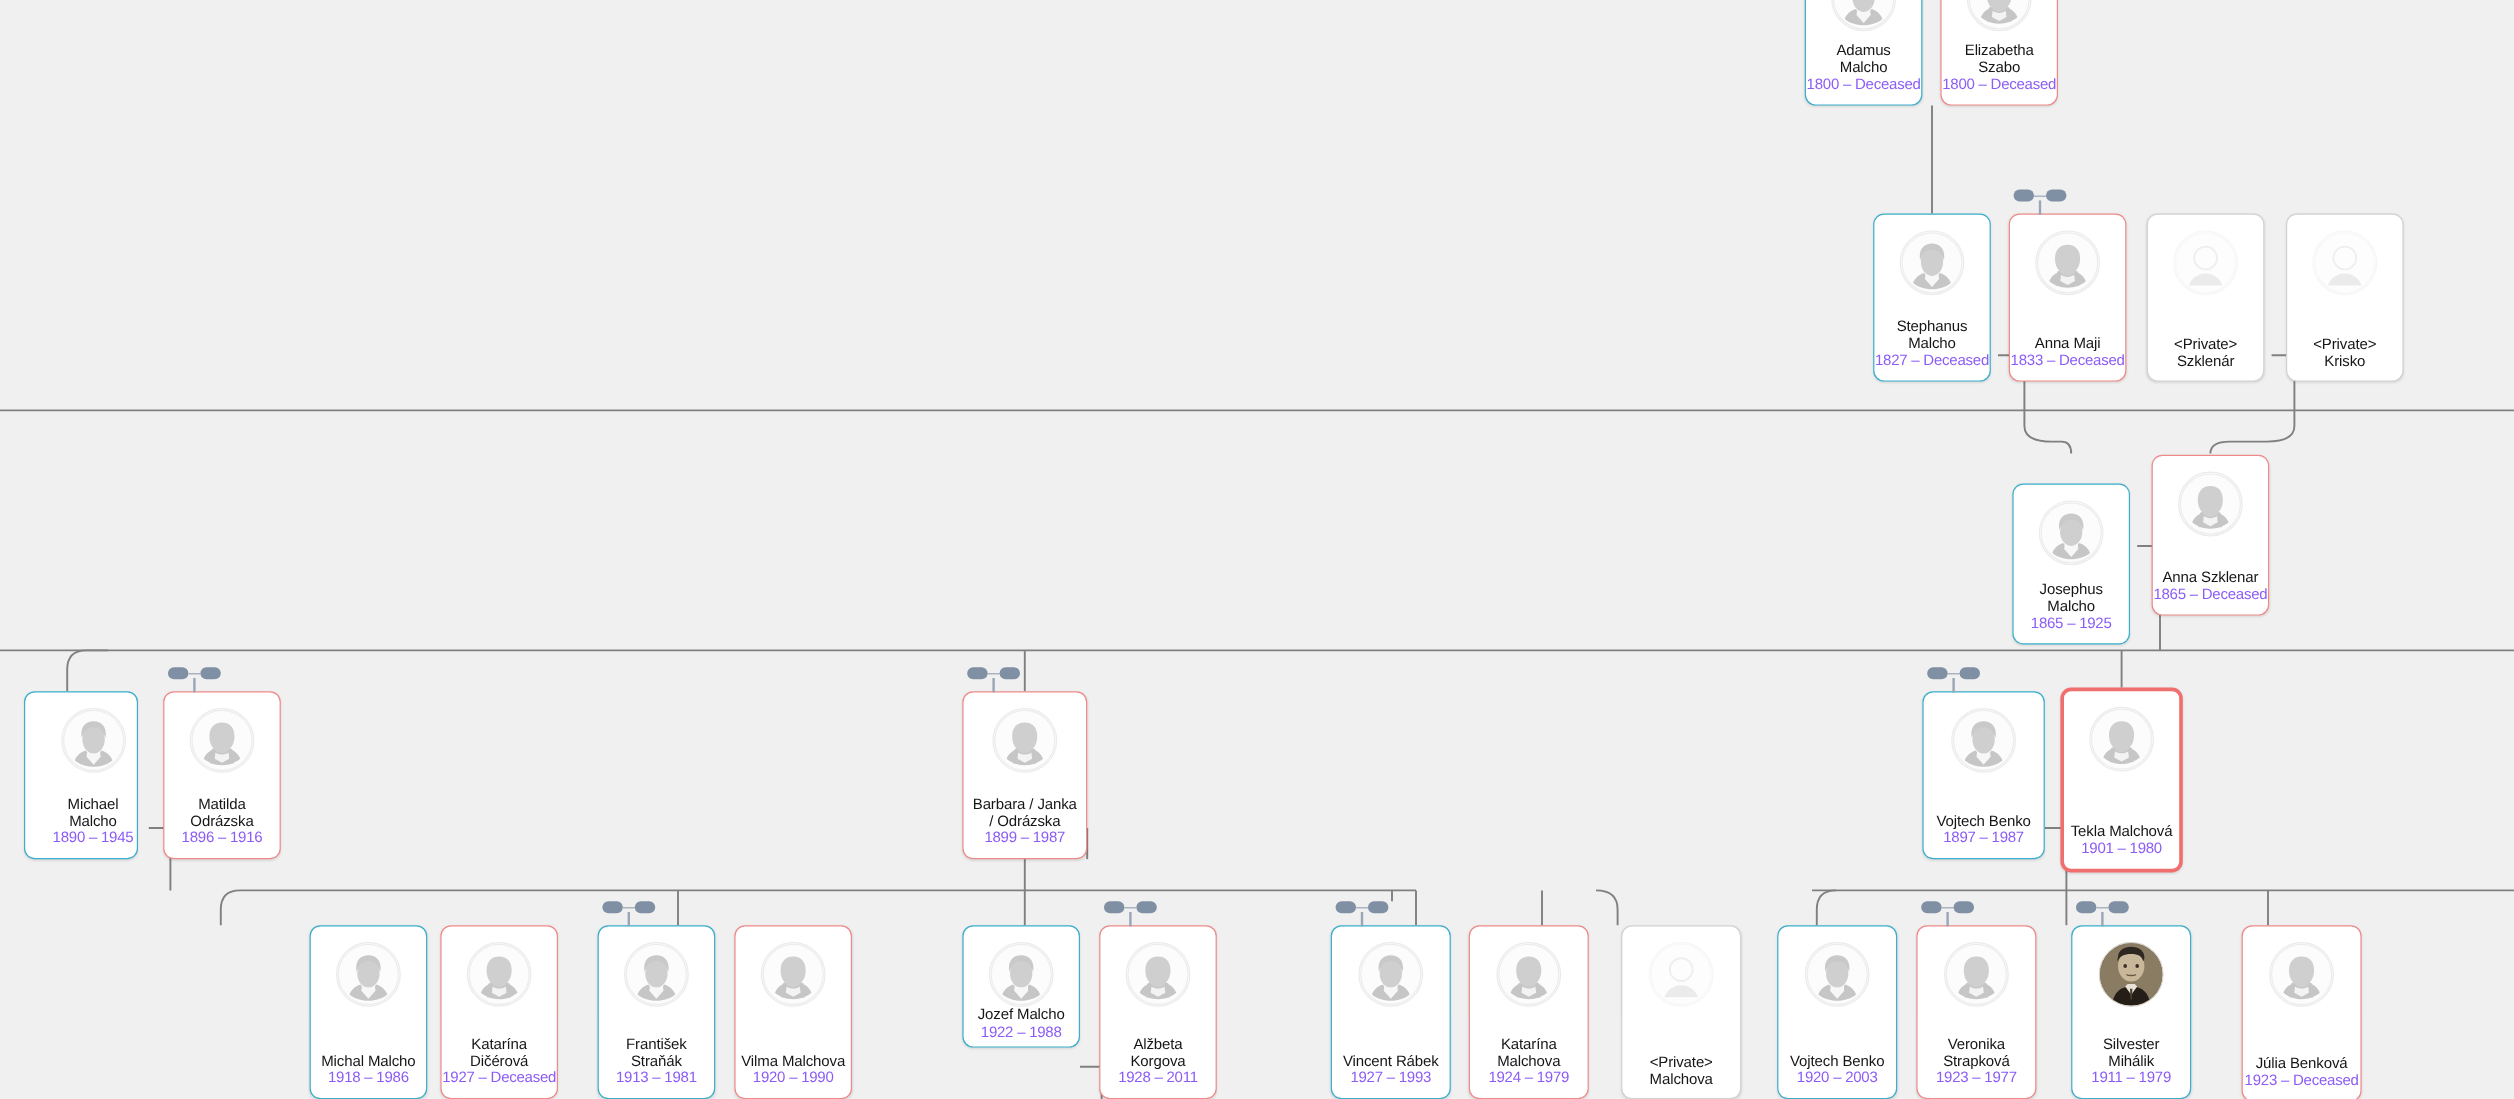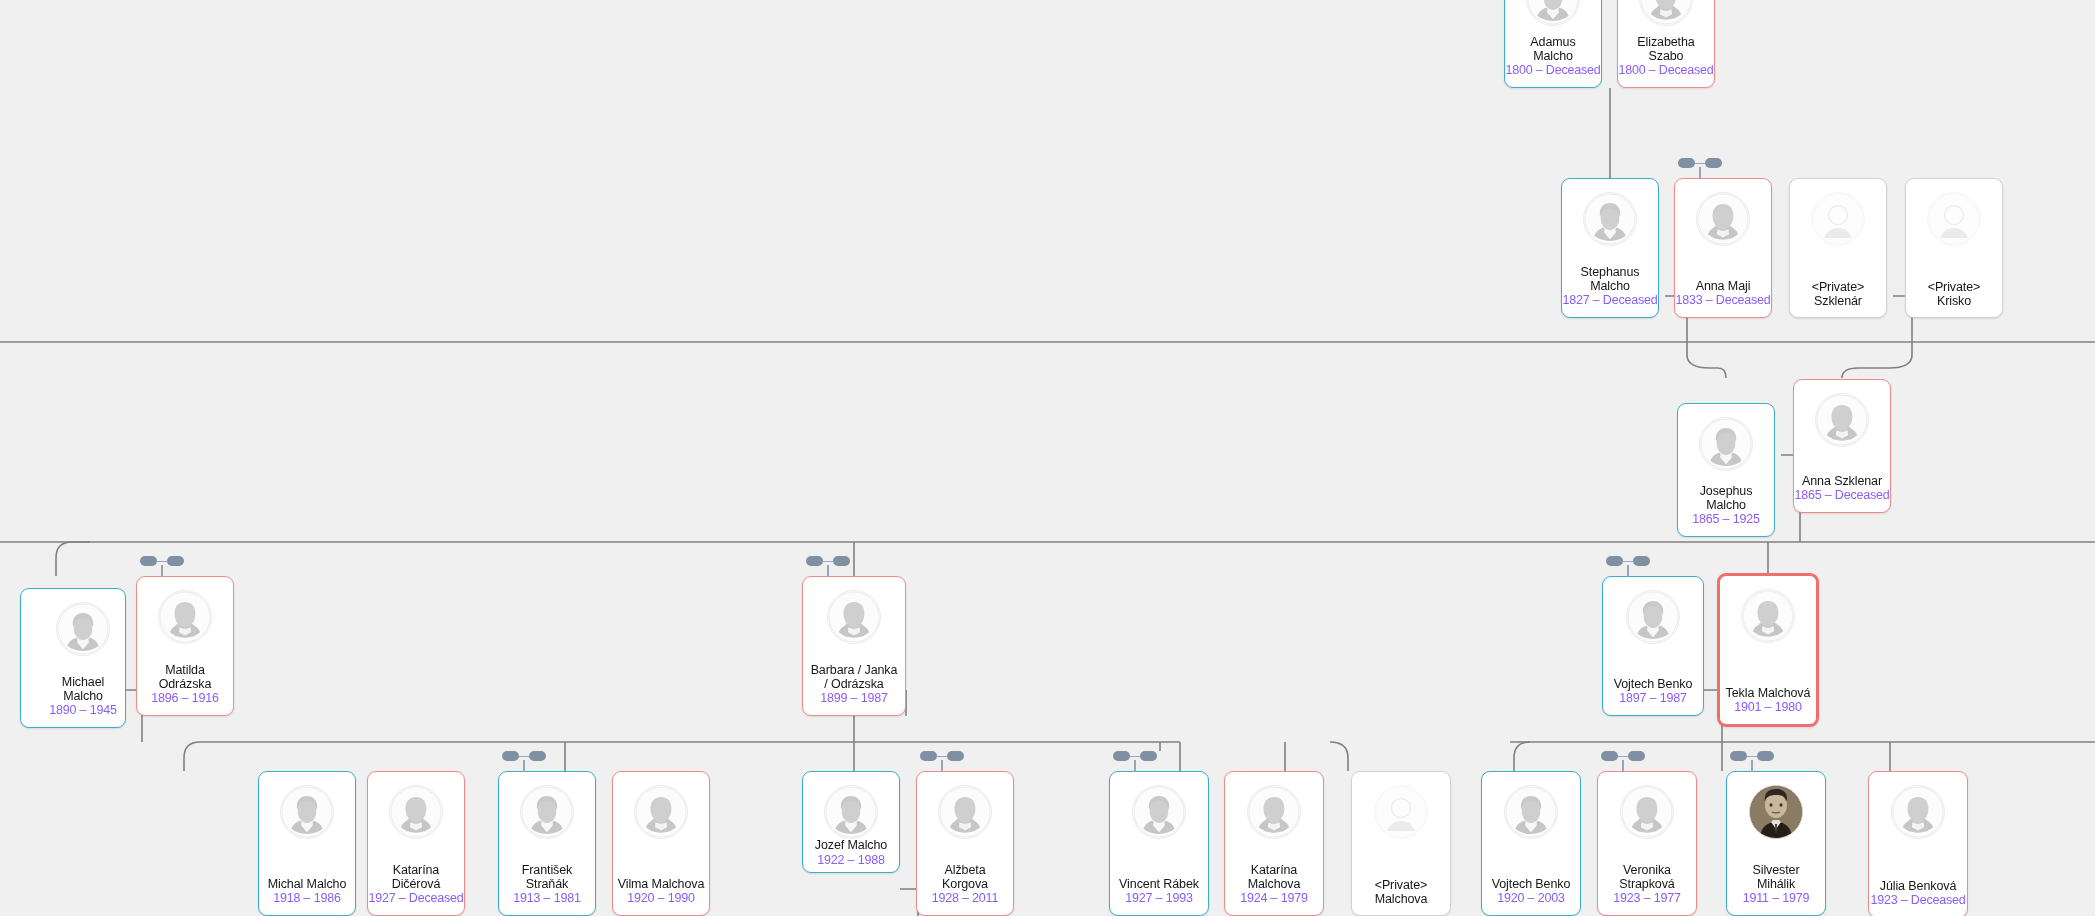--- a/index.html
+++ b/index.html
@@ -288,21 +288,21 @@
             <path d="M26 11c-7 0-10.5 5-10.5 11.5 0 5 1.6 8.2 3.4 10 -1 .4-1.6 1-1.6 1l-1.3 11.8h19.8L34.6 33.5s-.7-.6-1.7-1c1.8-1.8 3.5-5 3.5-10C36.5 16 33 11 26 11z" fill="#cfcfcf"></path>
             <path d="M19.6 33.2c-4.4 1.5-7.6 4.6-8.8 8.1 4 3.4 9.4 5.4 15.2 5.4s11.2-2 15.2-5.4c-1.2-3.5-4.4-6.6-8.8-8.1 -1.7 2.4-4 3.6-6.4 3.6s-4.7-1.2-6.4-3.6z" fill="#c6c6c6"></path>
             <path d="M20.5 36c1.6 1.2 3.5 1.8 5.5 1.8s3.9-.6 5.5-1.8l.6 5.2-6.1 3.4 -6.1-3.4z" fill="#f3f3f3"></path>
           </svg>
         </div>
         <div class="card-text">
           <div class="p-name">Anna Szklenar</div>
           <div class="p-dates">1865 – Deceased</div>
         </div>
       </div>
-      <div class="person-card male" style="left: 20px; top: 588px; width: 106px; height: 140px; padding-left: 20px;">
+      <div class="person-card male" style="left: 20px; top: 576px; width: 95px; height: 140px; padding-left: 20px;">
         <div class="avatar">
           <svg viewBox="0 0 52 52" xmlns="http://www.w3.org/2000/svg">
             <circle cx="26" cy="26" r="25" fill="#fcfcfc" stroke="#ececec" stroke-width="1"></circle>
             <path d="M26 10c-6.4 0-10.2 4.2-10.2 10.6 0 1.2.1 2.3.3 3.3 .5-2.3 1.8-3.6 3.5-4.2 2.6-.9 5-.2 6.4-.2 1.4 0 3.8-.7 6.4.2 1.7.6 3 1.9 3.5 4.2 .2-1 .3-2.1.3-3.3C36.2 14.2 32.4 10 26 10z" fill="#c9c9c9"></path>
             <path d="M26 15c-5.6 0-9.3 3.6-9.3 10.2 0 6.6 4.2 11.8 9.3 11.8s9.3-5.2 9.3-11.8C35.3 18.6 31.6 15 26 15z" fill="#cfcfcf"></path>
             <path d="M19.3 34.5c-4.6 1.5-7.8 4.7-9 8.3 4 3.3 9.4 5.2 15.7 5.2s11.7-1.9 15.7-5.2c-1.2-3.6-4.4-6.8-9-8.3l-6.7 7.6z" fill="#c6c6c6"></path>
             <path d="M20.6 35.4c1.6 1.1 3.4 1.7 5.4 1.7s3.8-.6 5.4-1.7l.5 4.2-5.9 6.6 -5.9-6.6z" fill="#f7f7f7"></path>
           </svg>
         </div>
         <div class="card-text">

